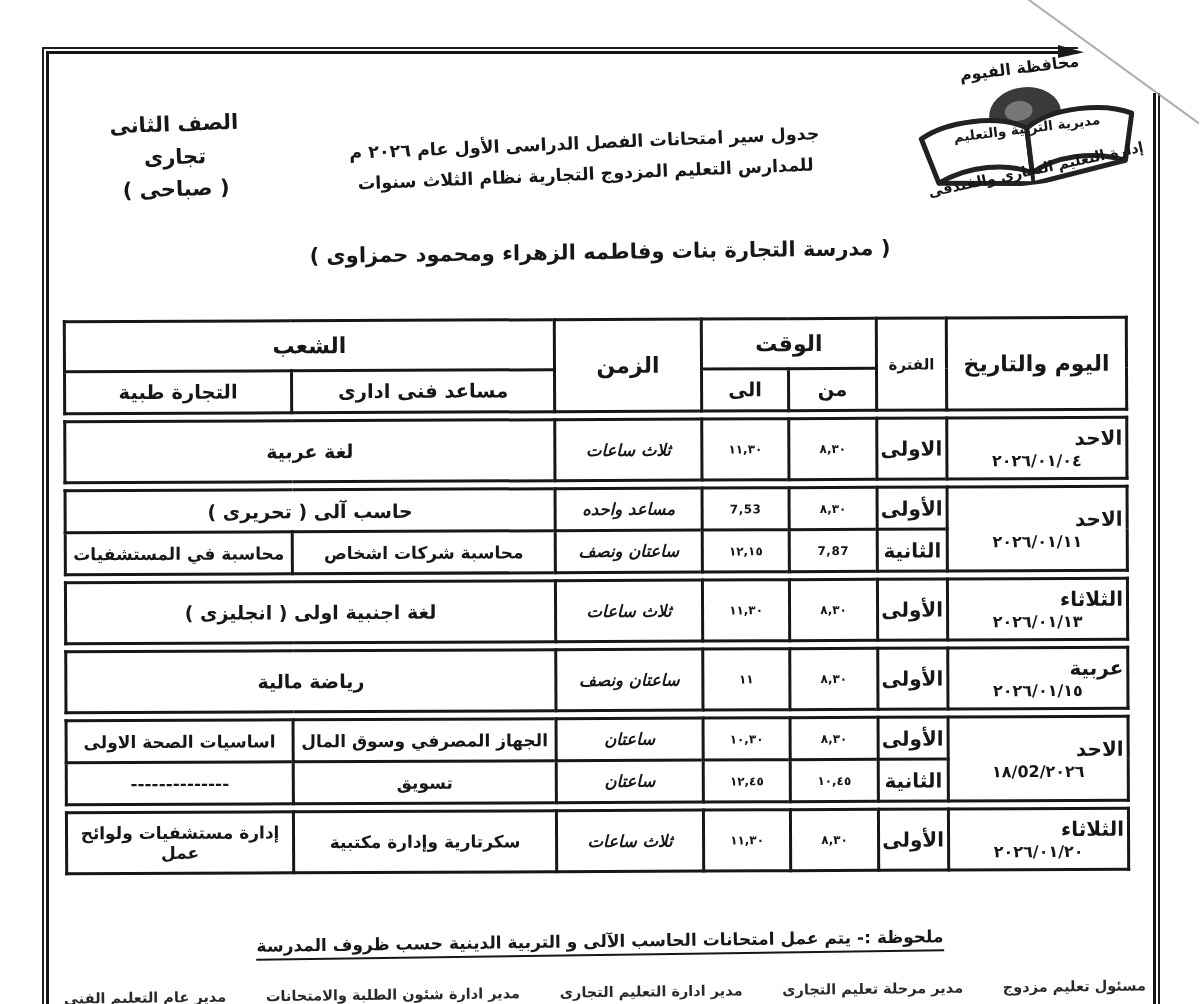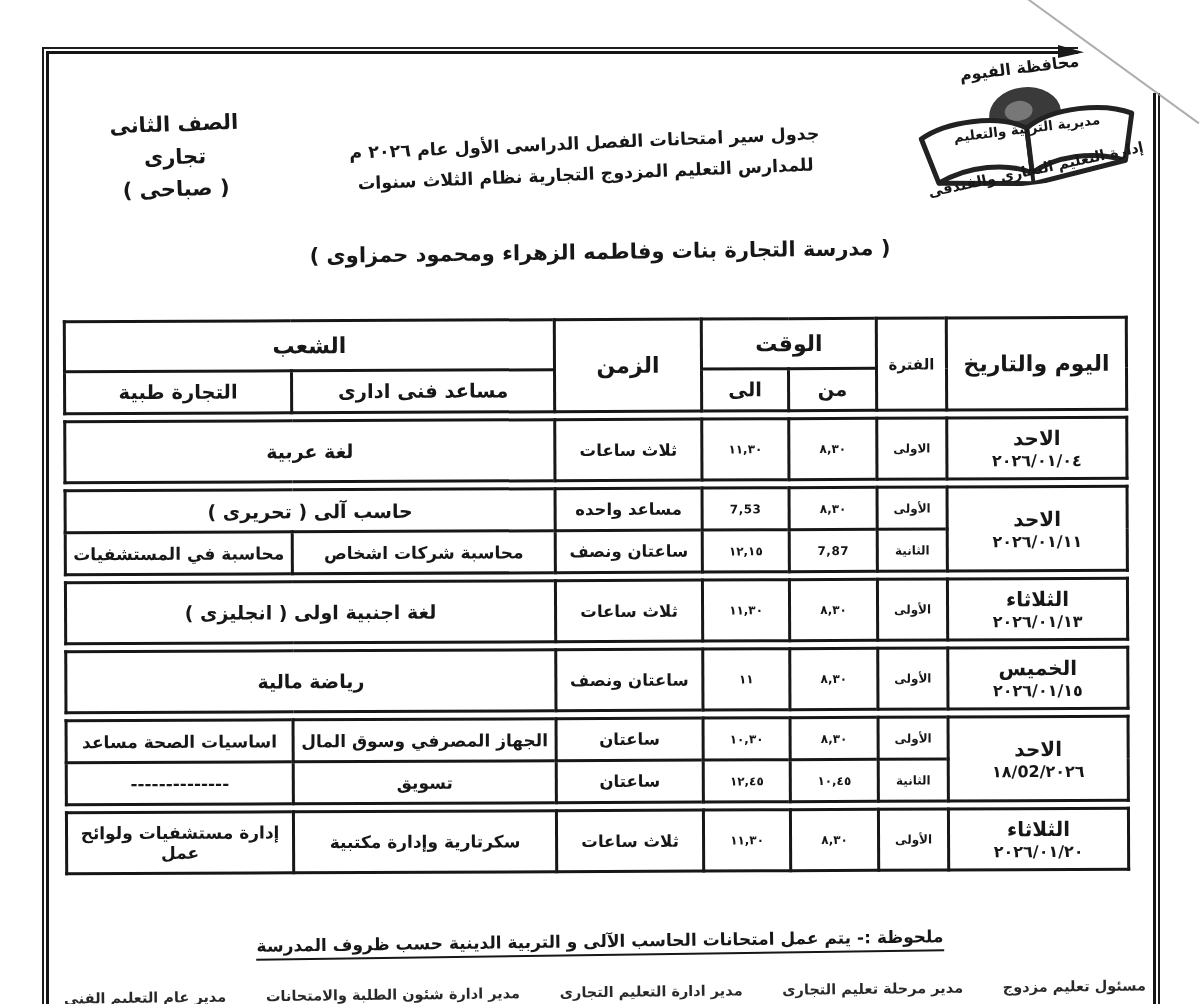--- a/index.html
+++ b/index.html
@@ -43,25 +43,25 @@
   table.grp{ border-collapse:collapse; table-layout:fixed; width:1062px; margin-bottom:5px;
              direction:rtl; border:3px solid var(--ink); }
   table.grp td{ border:3px solid var(--ink); text-align:center; vertical-align:middle;
                 font-weight:bold; padding:1px 3px; overflow:hidden; }
   col.c-day{ width:180px; } col.c-per{ width:70px; } col.c-from{ width:88px; }
   col.c-to{ width:87px; } col.c-dur{ width:147px; } col.c-adm{ width:263px; } col.c-med{ width:227px; }
   tr.h1{ height:50px; font-size:22px; }
   tr.h2{ height:42px; font-size:19.5px; }
   tr.single{ height:61px; }
   tr.half{ height:42px; }
-  .day-name{ font-size:20px; line-height:1.25; }
+  .day-name{ font-size:20px; line-height:1.25;text-align:right; }
   .day-date{ font-size:16px; letter-spacing:.5px; }
-  td.period-cell{ font-size:12px; }
+  td.period-cell{ font-size:20px; }
   td.time-cell{ font-size:12px; letter-spacing:.5px; }
-  td.duration-cell{ font-size:16.5px; }
+  td.duration-cell{ font-size:16.5px;font-style:italic; }
   td.subject-cell{ font-size:19px; }
   td.subject-split{ font-size:17px; }
 
   
   .note{ position:absolute; left:0; right:0; top:931px; text-align:center; font-weight:bold;
          font-size:17px; transform:rotate(-0.8deg); }
   .note span{ border-bottom:2px solid var(--ink); padding-bottom:3px; }
   .signatures{ position:absolute; left:64px; right:54px; top:984px; display:flex;
                justify-content:space-between; font-weight:bold; font-size:14.5px;
                white-space:nowrap; transform:rotate(-0.7deg); opacity:.92; }
@@ -220,21 +220,21 @@
             <col class="c-per">
             <col class="c-from">
             <col class="c-to">
         <col class="c-dur">
             <col class="c-adm">
             <col class="c-med">
       </colgroup>
           <tbody>
             <tr class="single">
               <td class="day-cell" rowspan="1">
-                <div class="day-name">الخميس</div>
+                <div class="day-name">عربية</div>
                 <div class="day-date">٢٠٢٦/٠١/١٥</div>
               </td>
               <td class="period-cell">الأولى</td>
               <td class="time-cell">٨,٣٠</td>
               <td class="time-cell">١١</td>
               <td class="duration-cell">ساعتان ونصف</td>
               <td class="subject-cell" colspan="2">رياضة مالية</td>
             </tr>
           </tbody>
         </table>
@@ -252,21 +252,21 @@
             <tr class="half">
               <td class="day-cell" rowspan="2">
                 <div class="day-name">الاحد</div>
                 <div class="day-date">٢٠٢٦/02/١٨</div>
               </td>
               <td class="period-cell">الأولى</td>
               <td class="time-cell">٨,٣٠</td>
               <td class="time-cell">١٠,٣٠</td>
               <td class="duration-cell">ساعتان</td>
               <td class="subject-cell subject-split">الجهاز المصرفي وسوق المال</td>
-              <td class="subject-cell subject-split">اساسيات الصحة مساعد</td>
+              <td class="subject-cell subject-split">اساسيات الصحة الاولى</td>
             </tr>
             <tr class="half">
               <td class="period-cell">الثانية</td>
               <td class="time-cell">١٠,٤٥</td>
               <td class="time-cell">١٢,٤٥</td>
               <td class="duration-cell">ساعتان</td>
               <td class="subject-cell subject-split">تسويق</td>
               <td class="subject-cell subject-split">--------------</td>
             </tr>
           </tbody>

